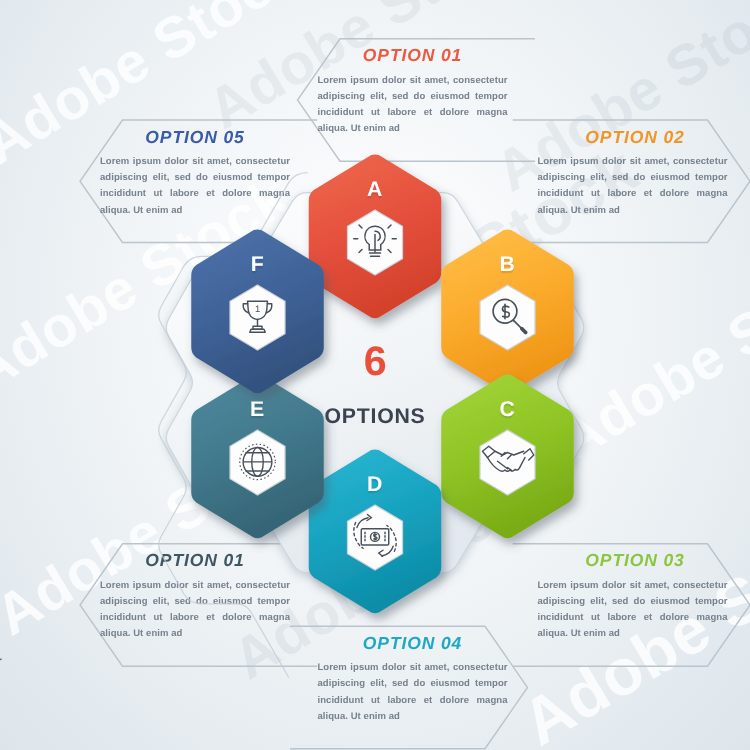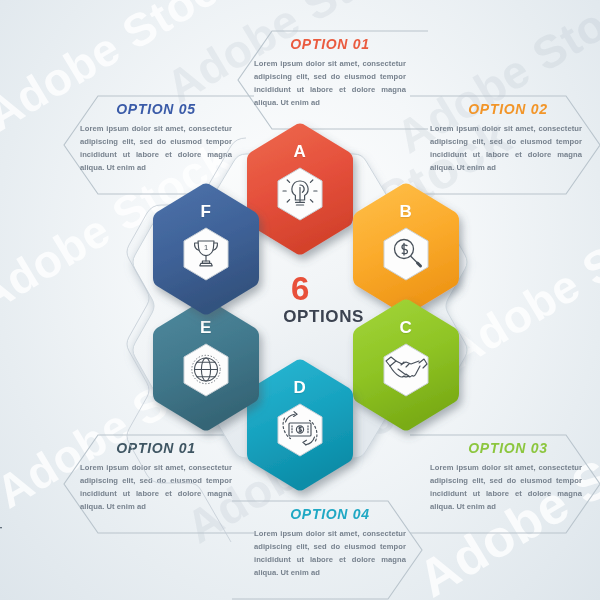--- a/index.html
+++ b/index.html
@@ -82,26 +82,25 @@
     text-align:center;
   }
   .center-num {
     font-size:33px;
     font-weight:700;
     color:#e8503a;
     line-height:1;
     letter-spacing:-0.5px;
   }
   .center-word {
-    margin-top:2px;
+    margin-top:18px;
     font-size:17px;
     font-weight:700;
     color:#3b4250;
     letter-spacing:0.6px;
-    text-align:right;
   }
 
   
   .callout { position:absolute; width:196px; }
   .callout .frame { position:absolute; left:0; top:0; width:196px; height:104px; }
   .callout .frame svg { display:block; width:100%; height:100%; }
 
   .callout .title {
     position:relative;
     font-size:14px;

